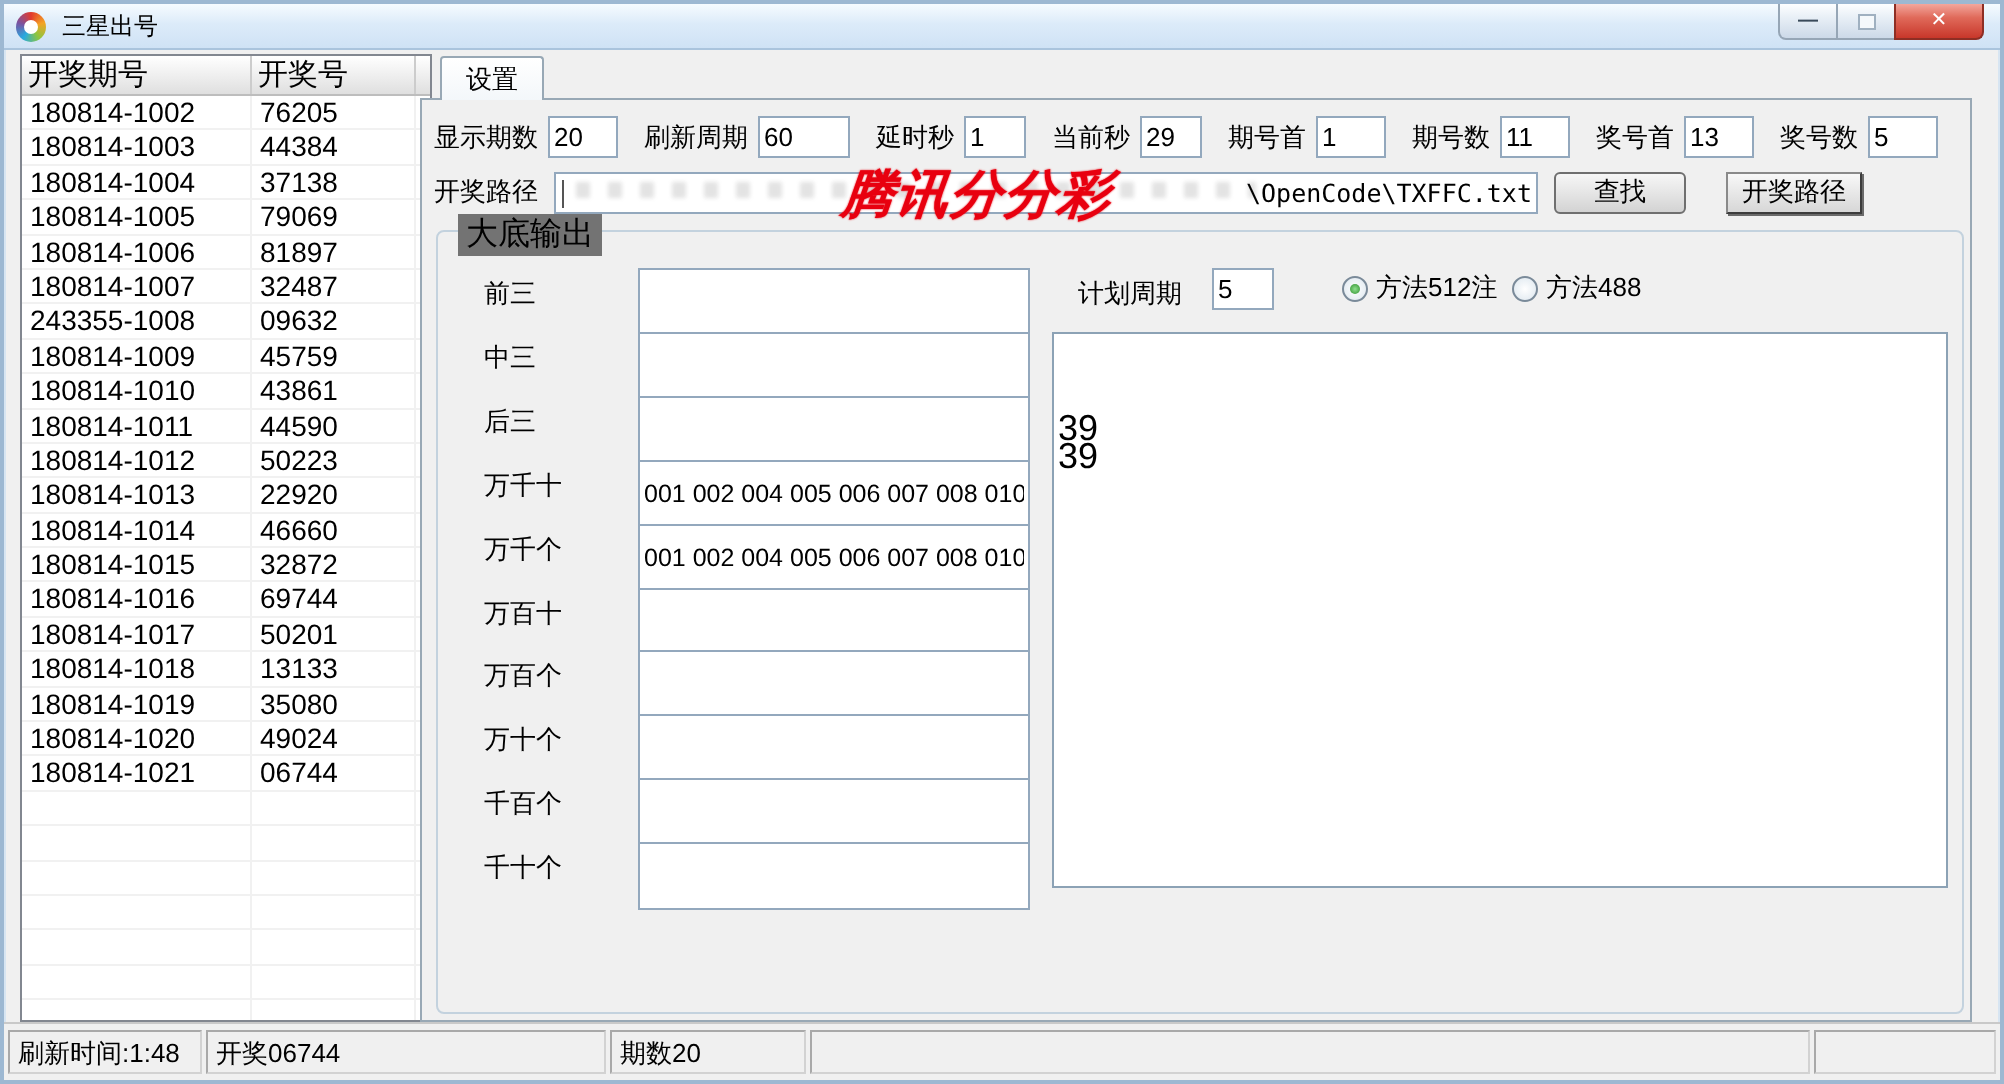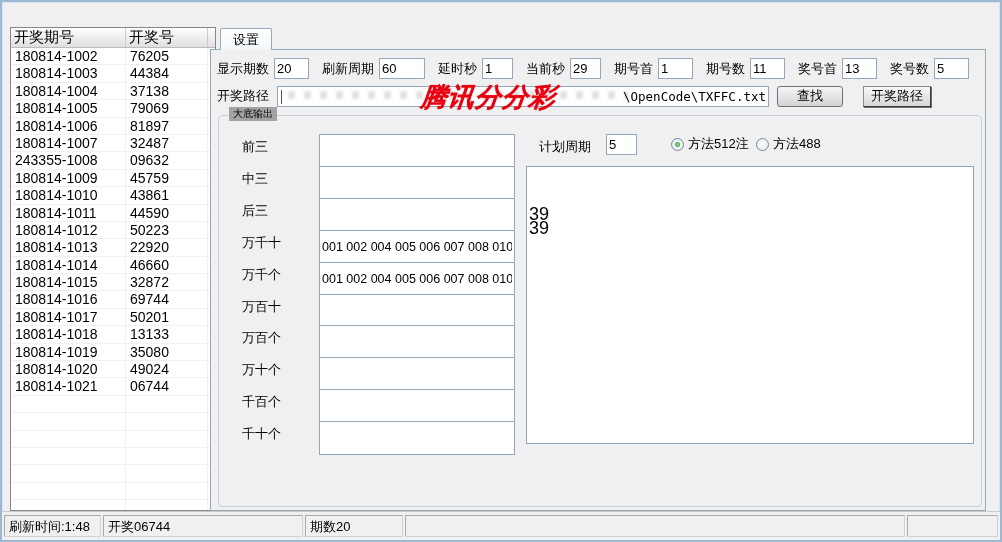--- a/index.html
+++ b/index.html
@@ -69,21 +69,21 @@
   .btn { height:21px; font-size:13px; cursor:default; display:flex; align-items:center; justify-content:center; }
   .btn-find { width:66px; margin-left:8px; border:1px solid #6f6f6f; border-radius:3px;
               background:linear-gradient(#f6f6f6,#e7e7e7 45%,#d3d3d3); }
   .btn-refresh { width:68px; margin-left:20px; border:1px solid #8a8a8a; border-right-color:#3c3c3c;
                  border-bottom-color:#3c3c3c; box-shadow:1px 1px 0 #6a6a6a;
                  background:linear-gradient(#f8f8f8,#e9e9e9 45%,#d7d7d7); }
 
   
   .group { position:absolute; left:7px; top:65px; width:764px; height:392px;
            border:1px solid #c3d2de; border-radius:4px; }
-  .group-title { position:absolute; left:10px; top:-9px; background:#a3a3a3; padding:0 4px; font-size:10px; }
+  .group-title { position:absolute; left:10px; top:-9px; background:#737373; padding:0 4px; font-size:16px; }
   .out-label { position:absolute; left:23px; font-size:13px; white-space:nowrap; }
   .out-input { position:absolute; left:100px; width:196px; height:22px; border:1px solid #93a8bd;
                background:#fff; font-size:12.5px; padding:16px 2px; font-family:"Liberation Sans",sans-serif; }
   .plan-label { position:absolute; left:320px; top:22px; font-size:13px; }
   .plan-input { position:absolute; left:387px; top:18px; width:31px; height:21px; border:1px solid #93a8bd;
                 background:#fff; font-size:13px; padding:0 2px; }
   .radio { position:absolute; top:19px; display:flex; align-items:center; font-size:13px; cursor:default; }
   .radio.r0 { left:452px; } .radio.r1 { left:537px; }
   .radio-dot { width:13px; height:13px; border-radius:50%; border:1px solid #7a8a99; margin-right:4px;
                background:radial-gradient(#ffffff,#dce6ee); position:relative; }
@@ -98,20 +98,31 @@
                background:#f0f0f0; display:flex; gap:2px; padding:3px 2px 0 2px; }
   .sb-panel { height:22px; border:1px solid #d2d2d2; border-top-color:#a9a9a9; border-left-color:#a9a9a9;
               font-size:13px; padding:2px 0 0 4px; overflow:hidden; white-space:nowrap; }
   .sb-1 { width:97px; } .sb-2 { width:200px; } .sb-3 { width:98px; } .sb-4 { width:500px; } .sb-5 { flex:1; }
 </style>
 </head>
 <body>
 
 <div class="window">
 
+  <div class="titlebar">
+    <span class="app-icon"></span>
+    <span class="title-text">三星出号</span>
+    <div class="win-controls">
+      <div class="win-btn min">—</div>
+      <div class="win-btn max">
+        <span class="max-glyph"></span>
+      </div>
+      <div class="win-btn close">✕</div>
+    </div>
+  </div>
 
   <div class="lottery-table">
     <div class="thead">
       <div class="th c1">开奖期号</div>
       <div class="th c2">开奖号</div>
       <div class="th c3"></div>
     </div>
     <div id="table-rows">
         <div class="tr">
           <div class="td c1">180814-1002</div>

